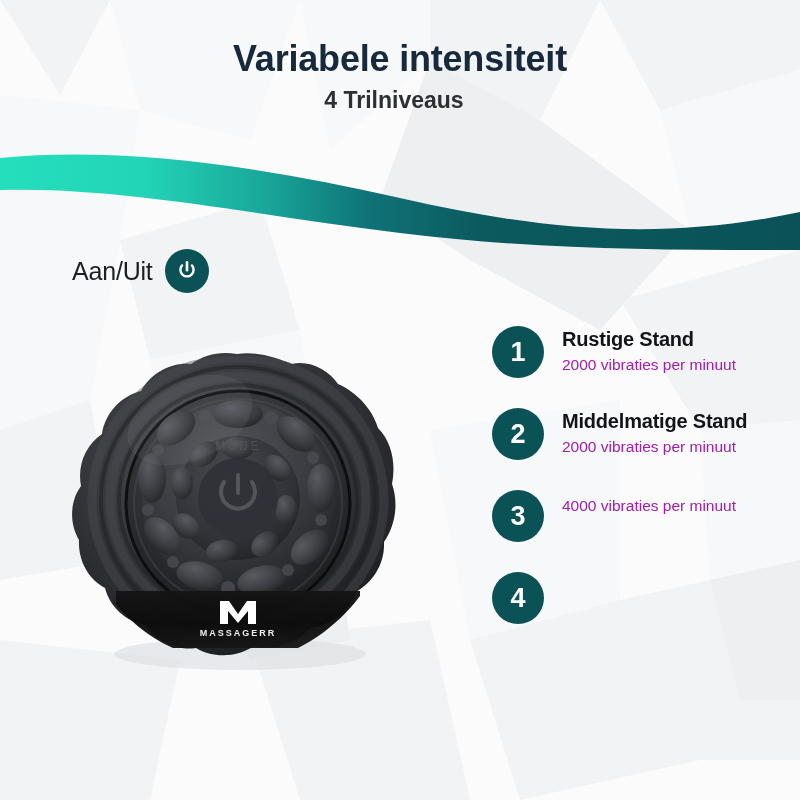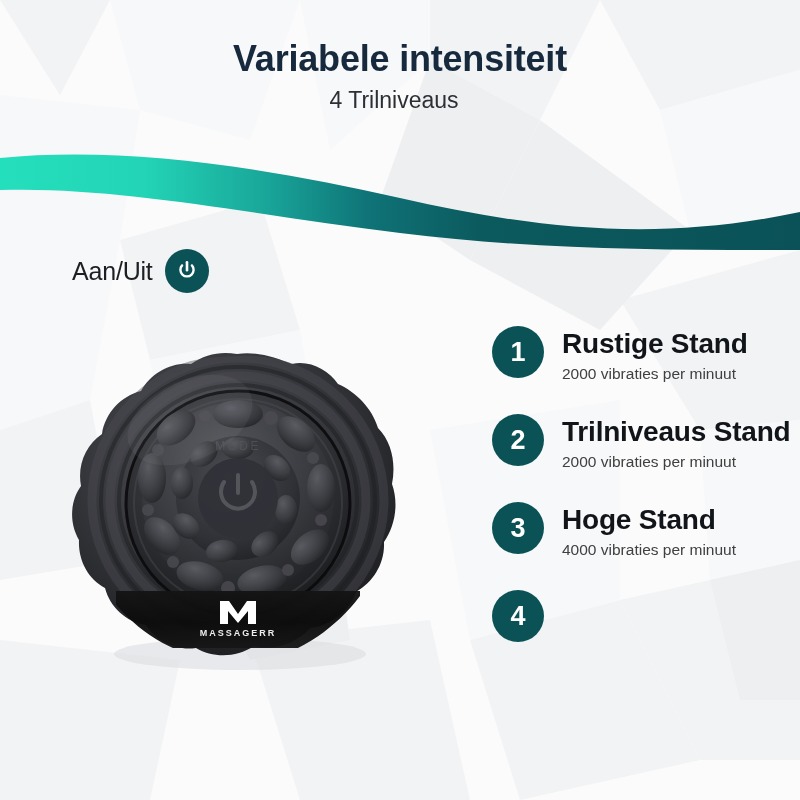--- a/index.html
+++ b/index.html
@@ -50,21 +50,21 @@
   .title {
     font-size: 36px;
     font-weight: bold;
     color: #16293d;
     letter-spacing: -0.2px;
     line-height: 1.15;
     margin: 0;
   }
   .subtitle {
     font-size: 23px;
-    font-weight: normal;
+    font-weight: bold;
     color: #2c2f33;
     margin: 8px 12px 0 0;
     line-height: 1.2;
   }
 
   
   .power-row {
     position: absolute;
     left: 72px;
     top: 249px;
@@ -124,29 +124,29 @@
     font-weight: bold;
     display: flex;
     align-items: center;
     justify-content: center;
     line-height: 1;
   }
   .level-text {
     padding-top: 2px;
   }
   .level-title {
-    font-size: 28px;
+    font-size: 20px;
     font-weight: bold;
     color: #111418;
     line-height: 1.15;
     letter-spacing: -0.2px;
   }
   .level-desc {
     font-size: 15.5px;
-    color: #404040;
+    color: #a21caf;
     line-height: 1.28;
     margin-top: 4px;
     white-space: pre-line;
   }
 </style>
 </head>
 <body>
 
 <div id="poster">
 
@@ -364,29 +364,28 @@
       <div class="level-badge">1</div>
       <div class="level-text">
         <div class="level-title">Rustige Stand</div>
         <div class="level-desc">2000 vibraties per minuut</div>
       </div>
     </div>
 
     <div class="level-item">
       <div class="level-badge">2</div>
       <div class="level-text">
-        <div class="level-title">Trilniveaus Stand</div>
+        <div class="level-title">Middelmatige Stand</div>
         <div class="level-desc">2000 vibraties per minuut</div>
       </div>
     </div>
 
     <div class="level-item">
       <div class="level-badge">3</div>
       <div class="level-text">
-        <div class="level-title">Hoge Stand</div>
         <div class="level-desc">4000 vibraties per minuut</div>
       </div>
     </div>
 
     <div class="level-item">
       <div class="level-badge">4</div>
     </div>
 
   </div>
 

